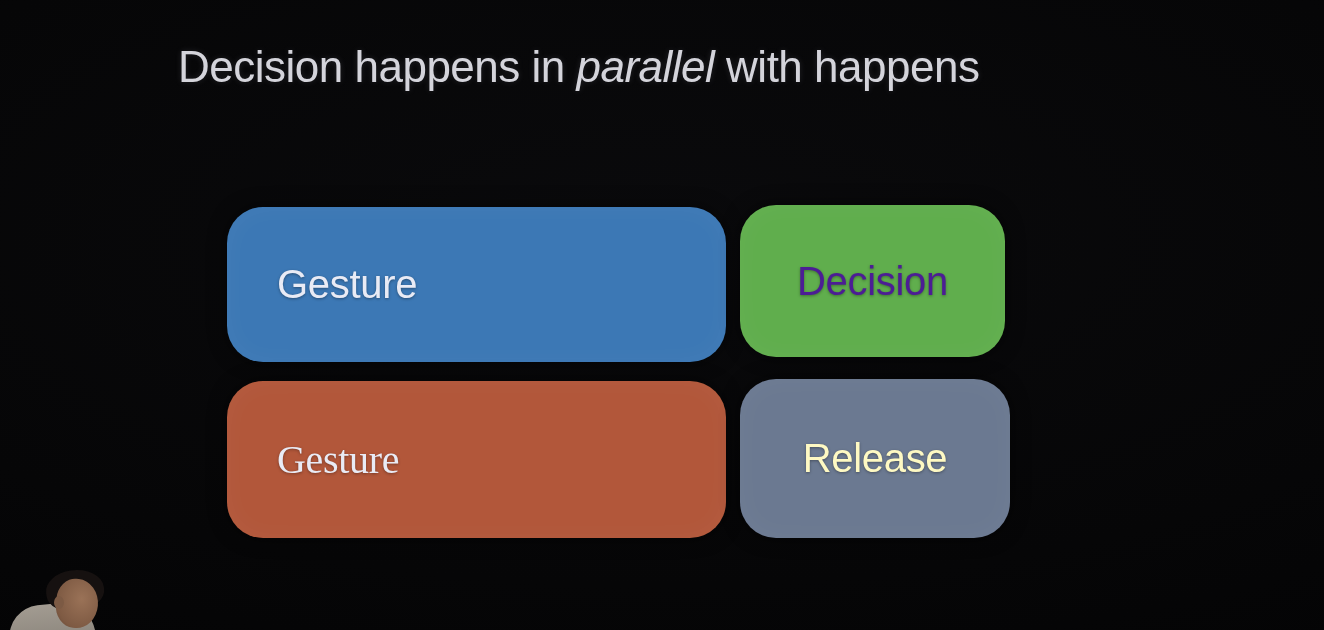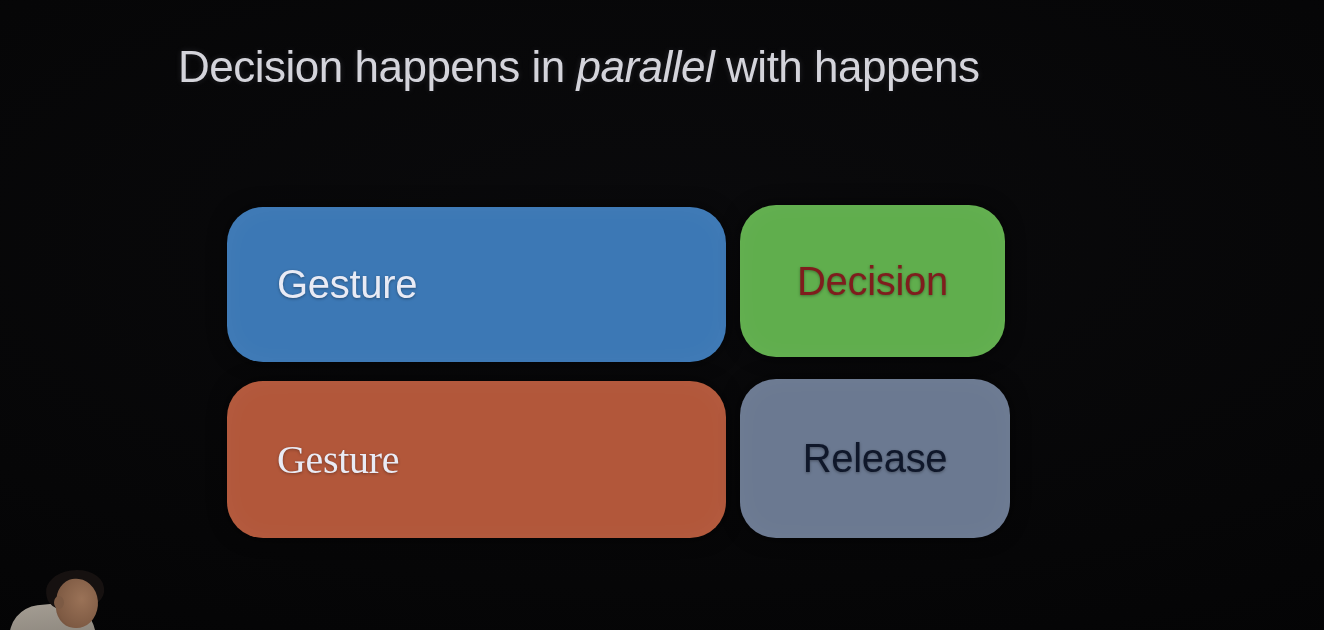--- a/index.html
+++ b/index.html
@@ -94,29 +94,29 @@
 
 <div class="stage" style="--bg: #060607;">
 
   <h1 class="slide-title" style="color: rgb(212, 212, 219);"><span>Decision happens in </span><span class="em">parallel</span><span> with happens</span></h1>
 
   <div class="block block-thought align-left" style="background: rgb(60, 120, 181);">
     <span class="label" style="color: rgb(233, 235, 245);">Gesture</span>
   </div>
 
   <div class="block block-decision align-center" style="background: rgb(96, 174, 77);">
-    <span class="label" style="color: #7f1d1d;">Decision</span>
+    <span class="label" style="color: #4c1d95;">Decision</span>
   </div>
 
   <div class="block block-gesture align-left" style="background: rgb(178, 87, 58);">
     <span class="label" style="color: rgb(233, 235, 245);">Gesture</span>
   </div>
 
   <div class="block block-release align-center" style="background: rgb(107, 121, 145);">
-    <span class="label" style="color: #0f172a;">Release</span>
+    <span class="label" style="color: #fef9c3;">Release</span>
   </div>
 
   <div class="presenter">
     <div class="shirt"></div>
     <div class="head">
       <div class="hair"></div>
       <div class="face"></div>
       <div class="ear"></div>
     </div>
   </div>

